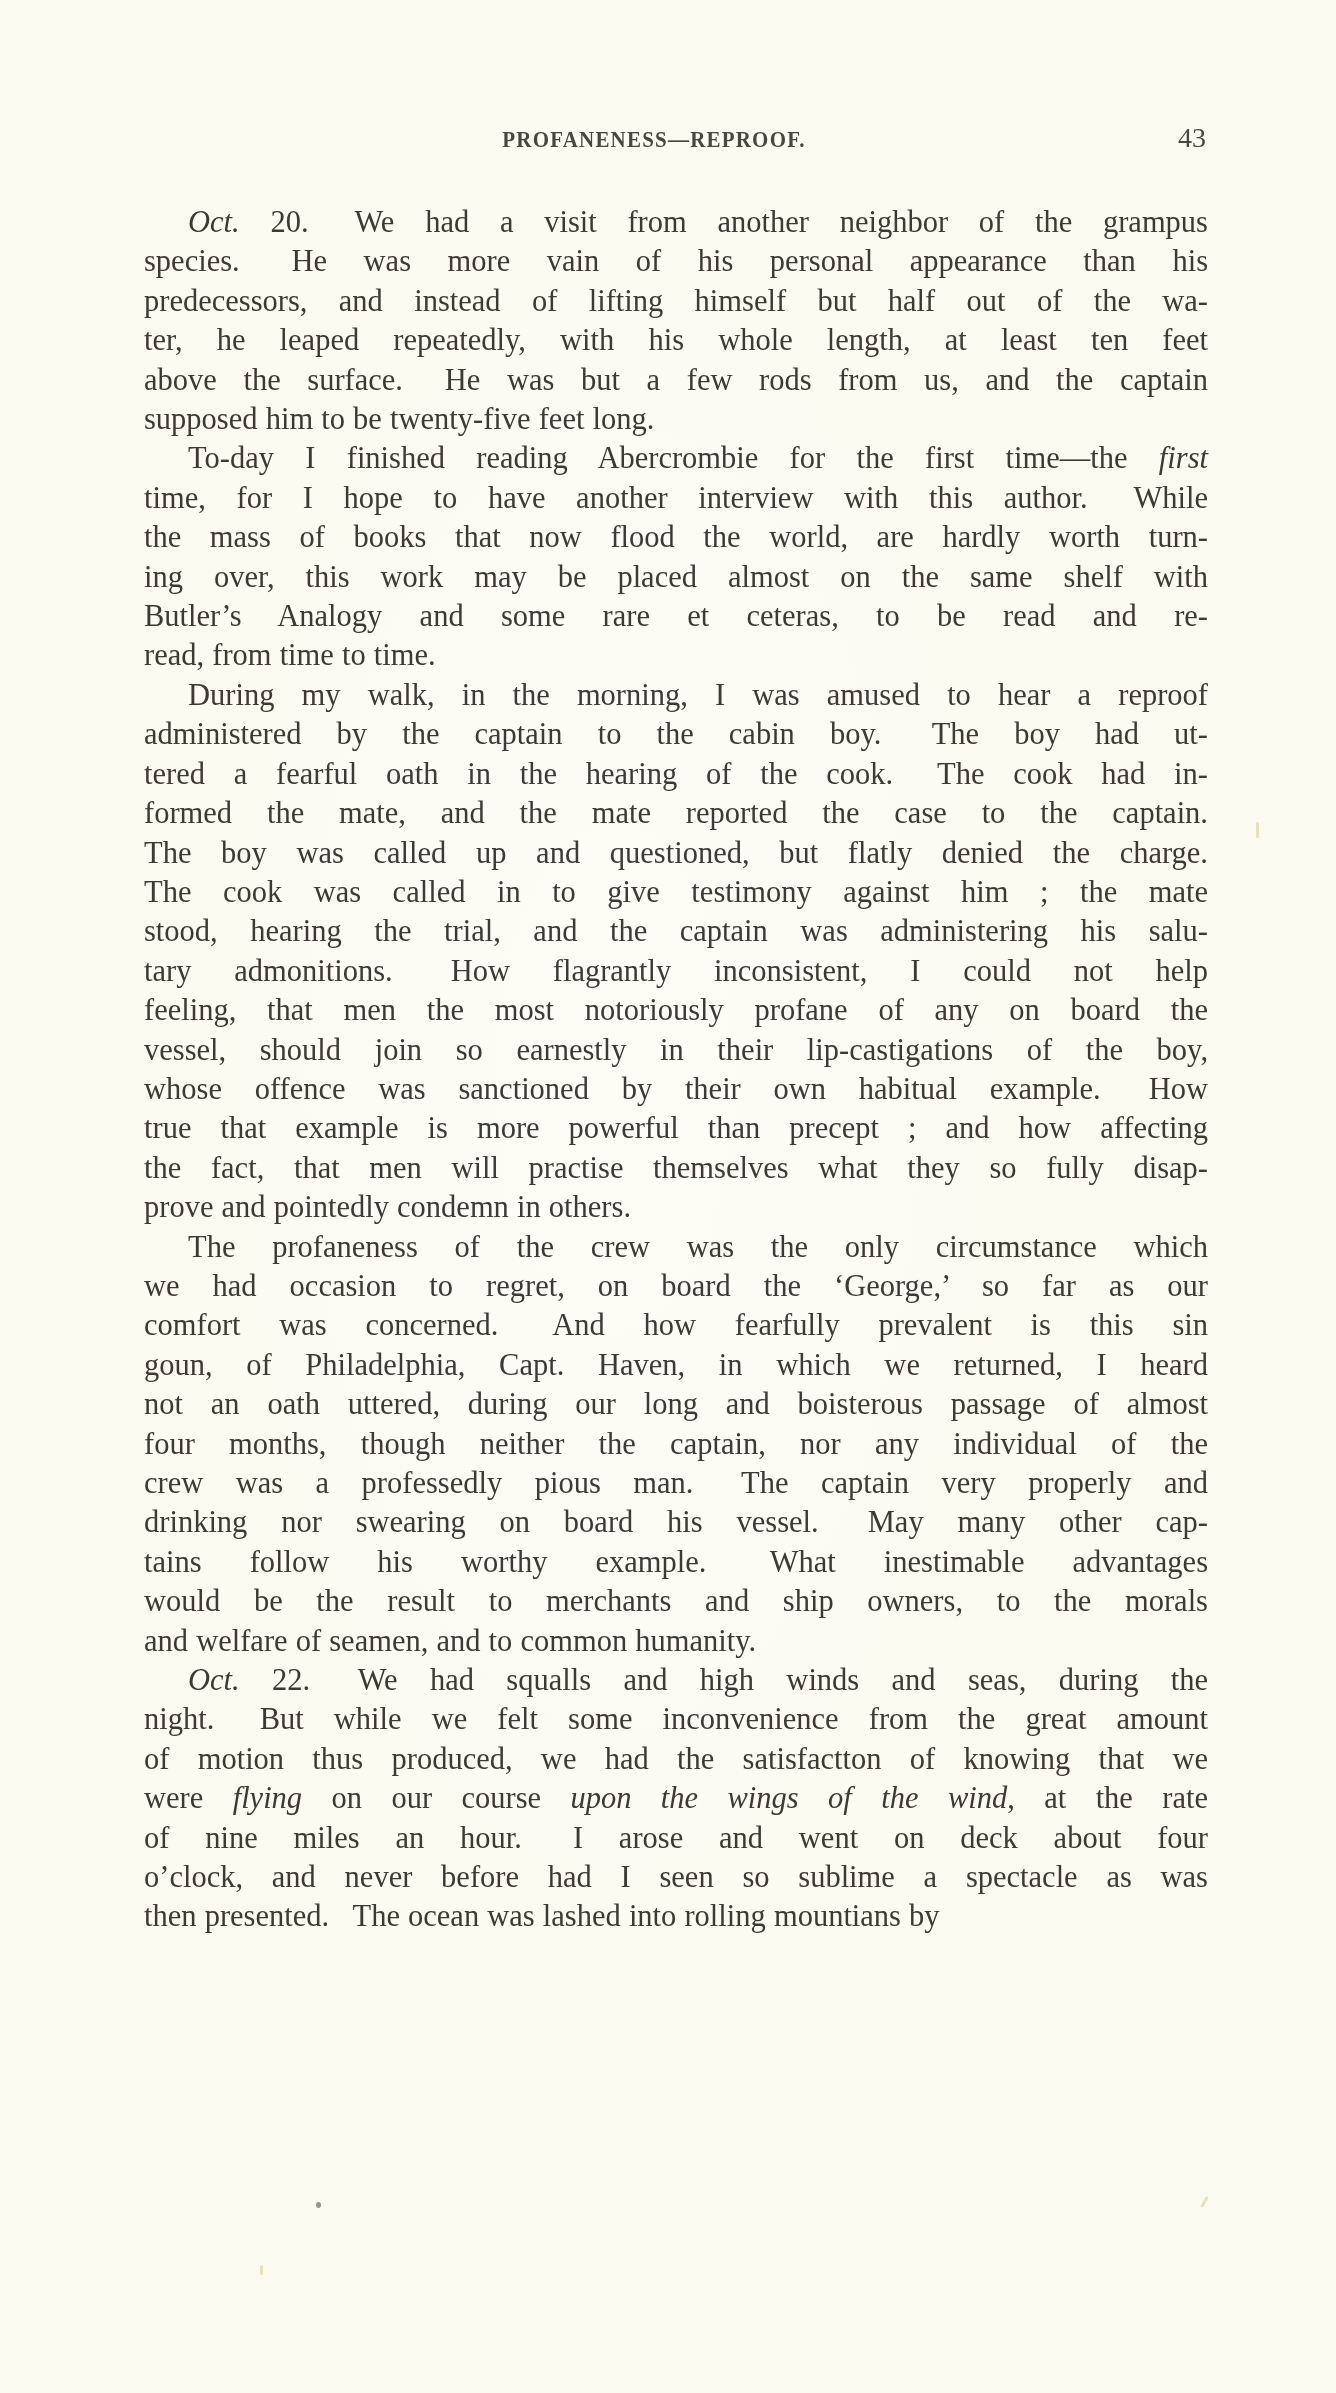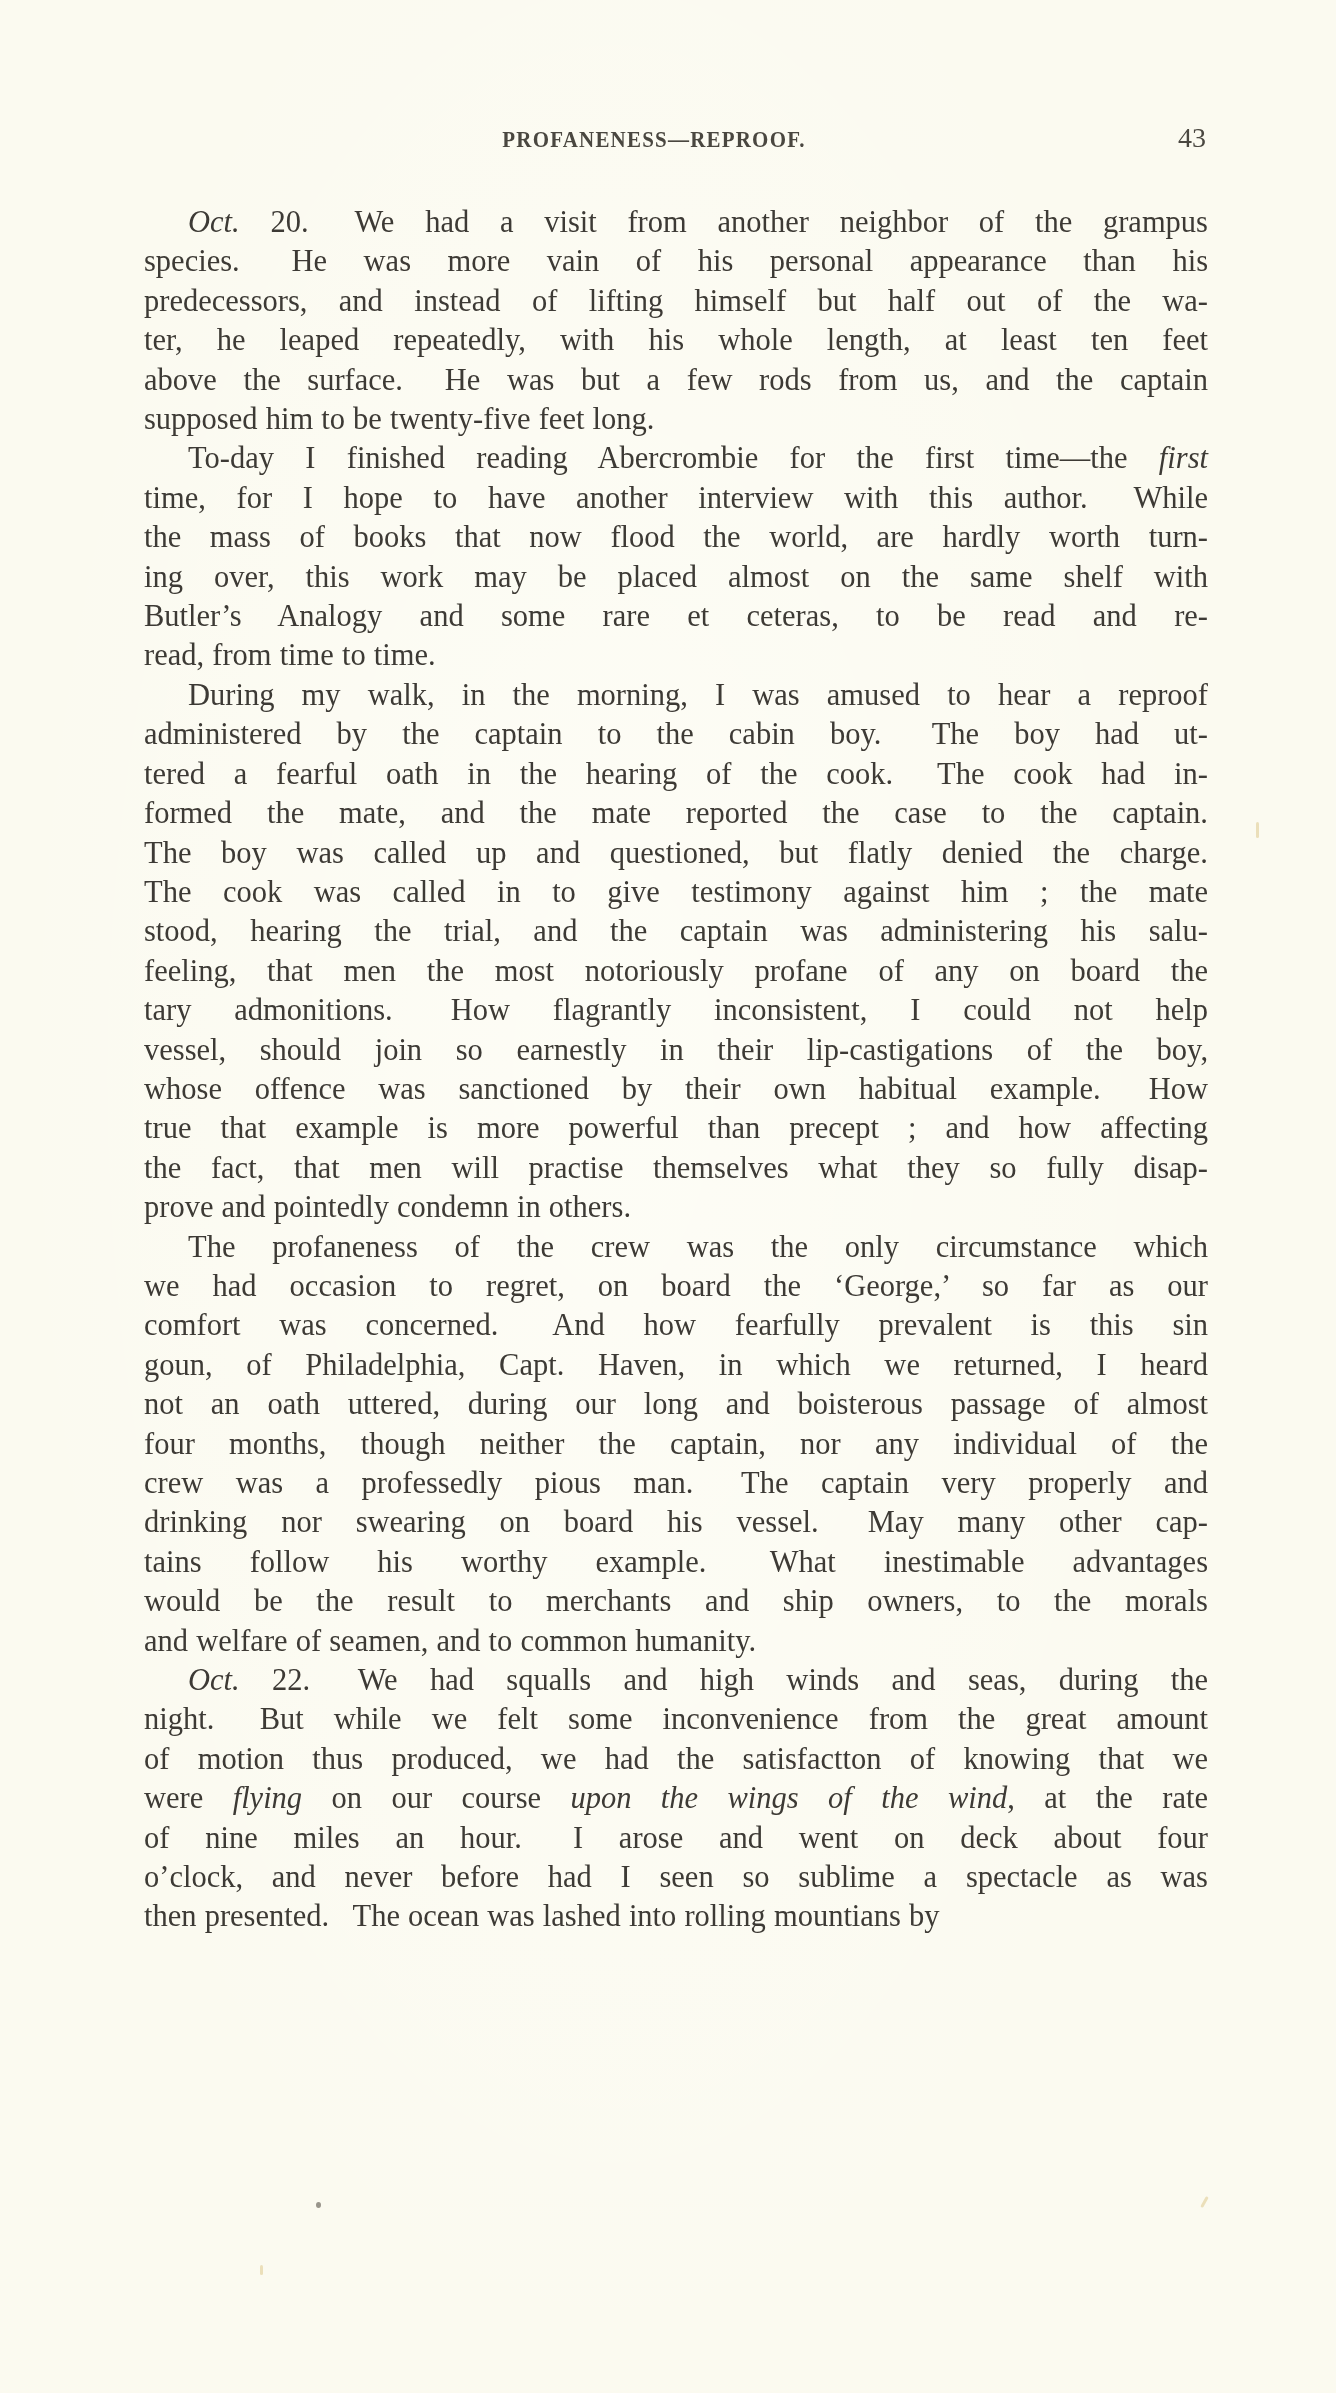--- a/index.html
+++ b/index.html
@@ -117,22 +117,22 @@
         <span class="line-wrap last"><span>read, from time to time.</span></span>
       </div>
       <div class="para">
         <span class="line-wrap first"><span>During my walk, in the morning, I was amused to hear a reproof</span></span>
         <span class="line-wrap"><span>administered by the captain to the cabin boy.  The boy had ut-</span></span>
         <span class="line-wrap"><span>tered a fearful oath in the hearing of the cook.  The cook had in-</span></span>
         <span class="line-wrap"><span>formed the mate, and the mate reported the case to the captain.</span></span>
         <span class="line-wrap"><span>The boy was called up and questioned, but flatly denied the charge.</span></span>
         <span class="line-wrap"><span>The cook was called in to give testimony against him ; the mate</span></span>
         <span class="line-wrap"><span>stood, hearing the trial, and the captain was administering his salu-</span></span>
+        <span class="line-wrap"><span>tary admonitions.  How flagrantly inconsistent, I could not help</span></span>
         <span class="line-wrap"><span>feeling, that men the most notoriously profane of any on board the</span></span>
-        <span class="line-wrap"><span>tary admonitions.  How flagrantly inconsistent, I could not help</span></span>
         <span class="line-wrap"><span>vessel, should join so earnestly in their lip-castigations of the boy,</span></span>
         <span class="line-wrap"><span>whose offence was sanctioned by their own habitual example.  How</span></span>
         <span class="line-wrap"><span>true that example is more powerful than precept ; and how affecting</span></span>
         <span class="line-wrap"><span>the fact, that men will practise themselves what they so fully disap-</span></span>
         <span class="line-wrap last"><span>prove and pointedly condemn in others.</span></span>
       </div>
       <div class="para">
         <span class="line-wrap first"><span>The profaneness of the crew was the only circumstance which</span></span>
         <span class="line-wrap"><span>we had occasion to regret, on board the ‘George,’ so far as our</span></span>
         <span class="line-wrap"><span>comfort was concerned.  And how fearfully prevalent is this sin</span></span>

